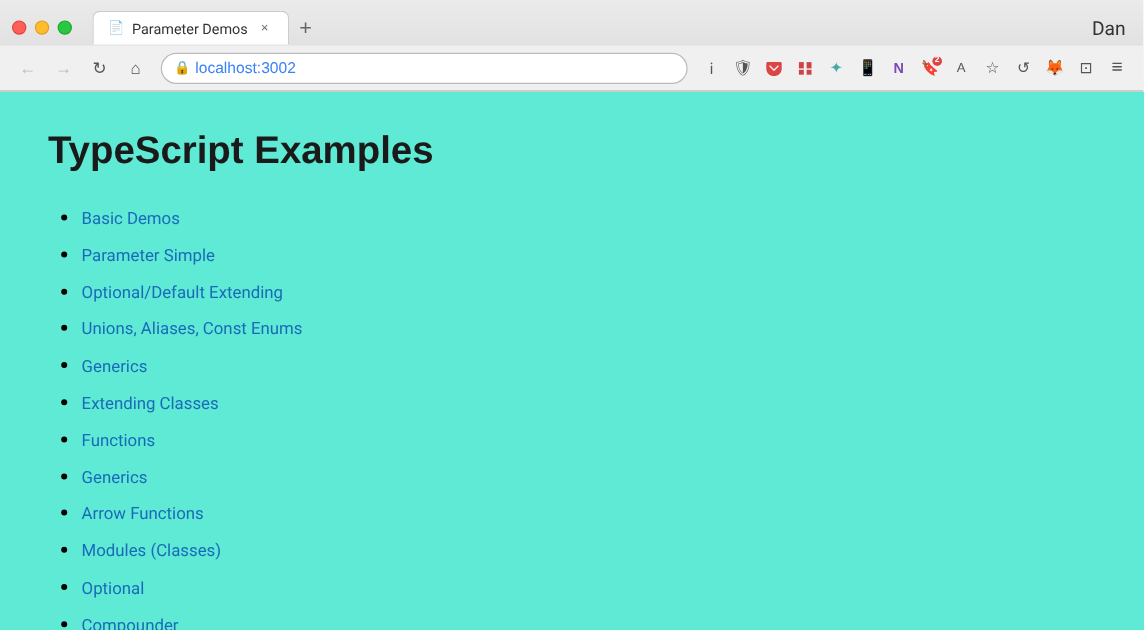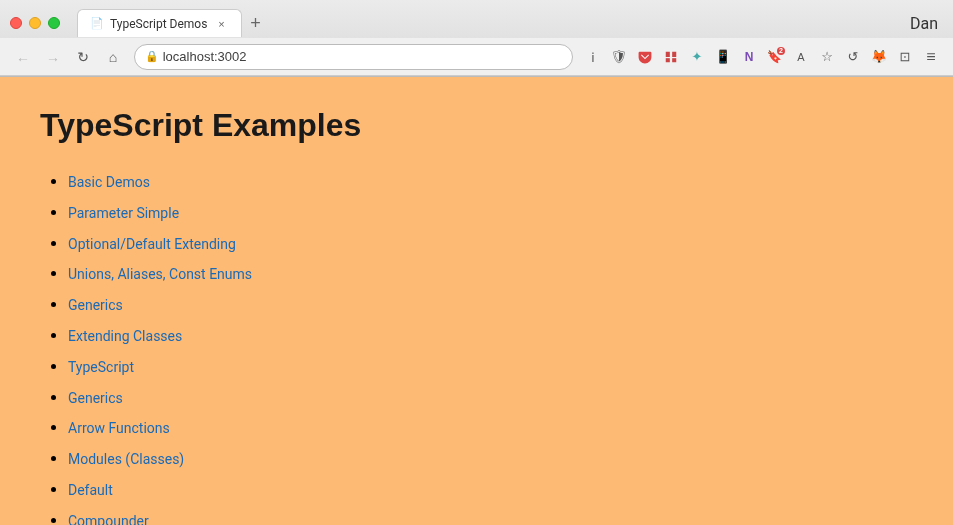--- a/index.html
+++ b/index.html
@@ -168,21 +168,21 @@
     .address-lock {
       font-size: 11px;
       color: #888;
     }
 
     .address-input {
       flex: 1;
       border: none;
       outline: none;
       font-size: 13px;
-      color: #404040;
+      color: #3b82f6;
       background: transparent;
     }
 
     .toolbar-icons {
       display: flex;
       gap: 2px;
       align-items: center;
     }
 
     .toolbar-icon-btn {
@@ -197,21 +197,21 @@
       justify-content: center;
       font-size: 13px;
       color: #555;
     }
 
     
     .icon-red { color: #d44; }
 
     
     .page-content {
-      background: #fdba74;
+      background: #5eead4;
       padding: 30px 40px;
       height: calc(525px - 76px);
       overflow-y: auto;
     }
 
     .page-title {
       font-size: 32px;
       font-weight: bold;
       color: #1a1a1a;
       margin-bottom: 24px;
@@ -243,21 +243,21 @@
     <div class="title-bar">
       <div class="window-controls">
         <button class="window-btn btn-close"></button>
         <button class="window-btn btn-minimize"></button>
         <button class="window-btn btn-maximize"></button>
       </div>
 
       <div class="tabs-area">
         <div class="tab">
           <span class="tab-favicon">📄</span>
-          <span class="tab-title">TypeScript Demos</span>
+          <span class="tab-title">Parameter Demos</span>
           <button class="tab-close">×</button>
         </div>
         <button class="tab-new">+</button>
       </div>
 
       <span class="user-label">Dan</span>
     </div>
 
     <div class="toolbar">
       <button class="nav-btn disabled">←</button>
@@ -306,22 +306,22 @@
     <h1 class="page-title">TypeScript Examples</h1>
 
     <ul class="examples-list">
 
     <li><a href="#">Basic Demos</a></li>
         <li><a href="#">Parameter Simple</a></li>
         <li><a href="#">Optional/Default Extending</a></li>
         <li><a href="#">Unions, Aliases, Const Enums</a></li>
         <li><a href="#">Generics</a></li>
         <li><a href="#">Extending Classes</a></li>
-        <li><a href="#">TypeScript</a></li>
+        <li><a href="#">Functions</a></li>
         <li><a href="#">Generics</a></li>
         <li><a href="#">Arrow Functions</a></li>
         <li><a href="#">Modules (Classes)</a></li>
-        <li><a href="#">Default</a></li>
+        <li><a href="#">Optional</a></li>
         <li><a href="#">Compounder</a></li>
       </ul>
   </div>
 
 </div>
 
 </body></html>

